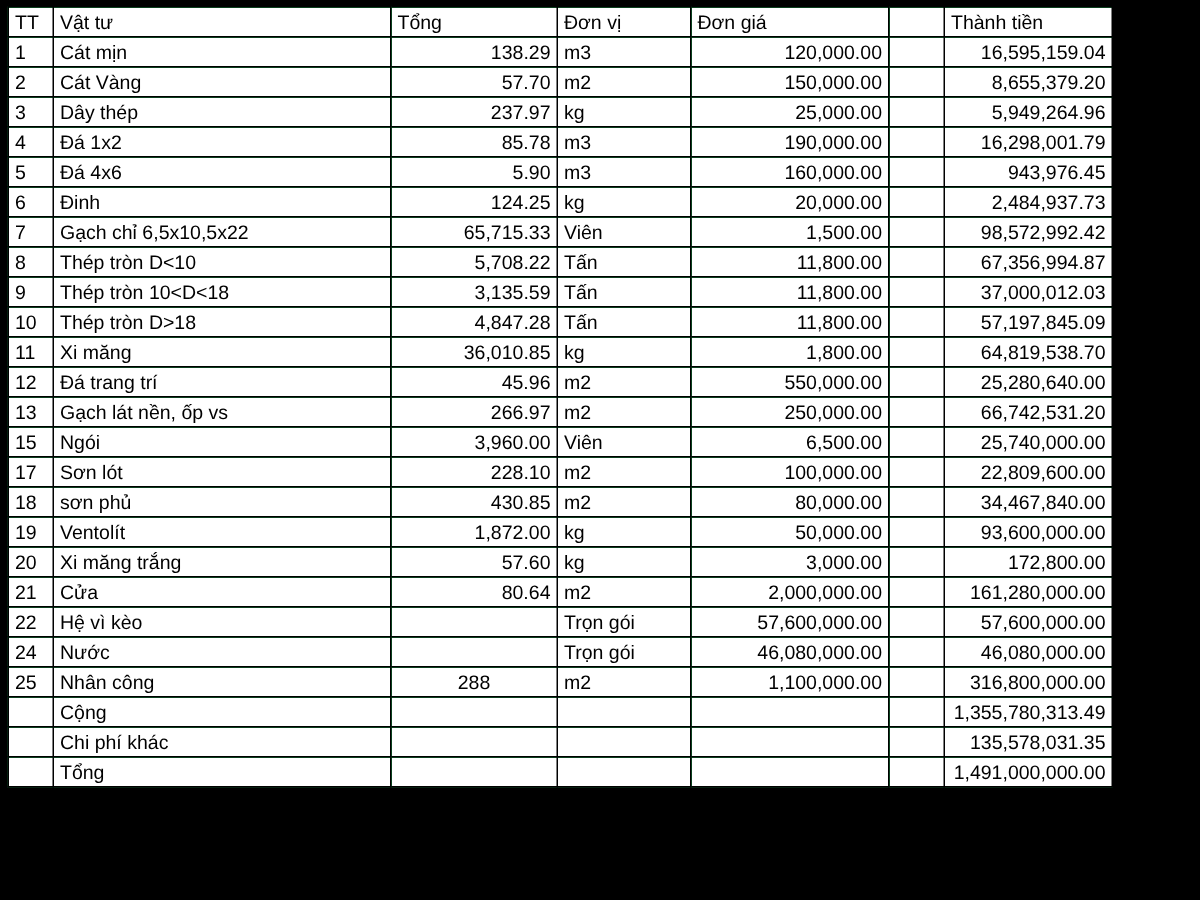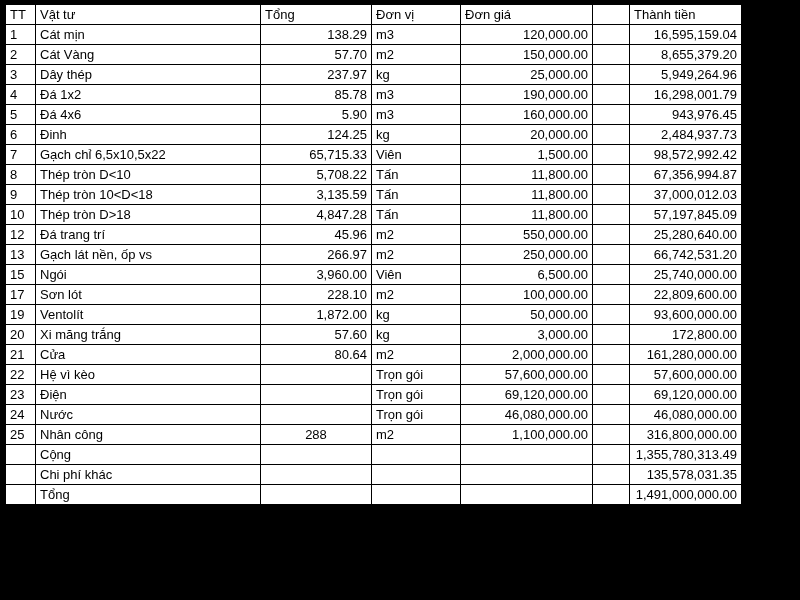--- a/index.html
+++ b/index.html
@@ -150,20 +150,29 @@
         <tr>
     <td>10</td>
     <td>Thép tròn D&gt;18</td>
     <td class="num qty">4,847.28</td>
     <td>Tấn</td>
     <td class="num">11,800.00</td>
     <td></td>
     <td class="num">57,197,845.09</td>
   </tr>
         <tr>
+    <td>11</td>
+    <td>Xi măng</td>
+    <td class="num qty">36,010.85</td>
+    <td>kg</td>
+    <td class="num">1,800.00</td>
+    <td></td>
+    <td class="num">64,819,538.70</td>
+  </tr>
+        <tr>
     <td>12</td>
     <td>Đá trang trí</td>
     <td class="num qty">45.96</td>
     <td>m2</td>
     <td class="num">550,000.00</td>
     <td></td>
     <td class="num">25,280,640.00</td>
   </tr>
         <tr>
     <td>13</td>
@@ -186,20 +195,29 @@
         <tr>
     <td>17</td>
     <td>Sơn lót</td>
     <td class="num qty">228.10</td>
     <td>m2</td>
     <td class="num">100,000.00</td>
     <td></td>
     <td class="num">22,809,600.00</td>
   </tr>
         <tr>
+    <td>18</td>
+    <td>sơn phủ</td>
+    <td class="num qty">430.85</td>
+    <td>m2</td>
+    <td class="num">80,000.00</td>
+    <td></td>
+    <td class="num">34,467,840.00</td>
+  </tr>
+        <tr>
     <td>19</td>
     <td>Ventolít</td>
     <td class="num qty">1,872.00</td>
     <td>kg</td>
     <td class="num">50,000.00</td>
     <td></td>
     <td class="num">93,600,000.00</td>
   </tr>
         <tr>
     <td>20</td>
@@ -222,29 +240,20 @@
         <tr>
     <td>22</td>
     <td>Hệ vì kèo</td>
     <td class="num qty"></td>
     <td>Trọn gói</td>
     <td class="num">57,600,000.00</td>
     <td></td>
     <td class="num">57,600,000.00</td>
   </tr>
         <tr>
-    <td>23</td>
-    <td>Điện</td>
-    <td class="num qty"></td>
-    <td>Trọn gói</td>
-    <td class="num">69,120,000.00</td>
-    <td></td>
-    <td class="num">69,120,000.00</td>
-  </tr>
-        <tr>
     <td>24</td>
     <td>Nước</td>
     <td class="num qty"></td>
     <td>Trọn gói</td>
     <td class="num">46,080,000.00</td>
     <td></td>
     <td class="num">46,080,000.00</td>
   </tr>
         <tr>
     <td>25</td>

